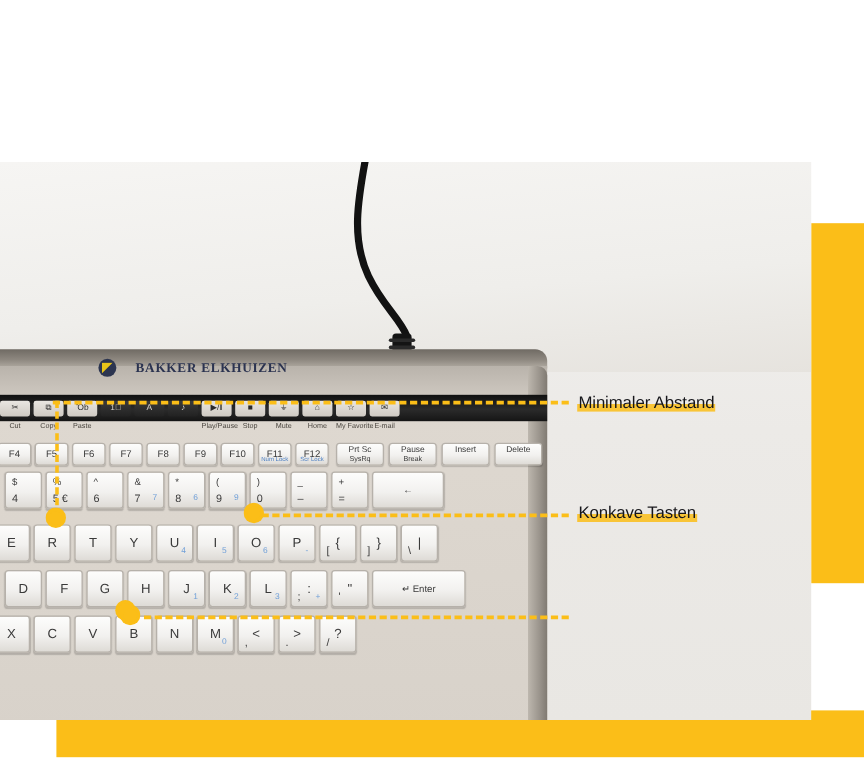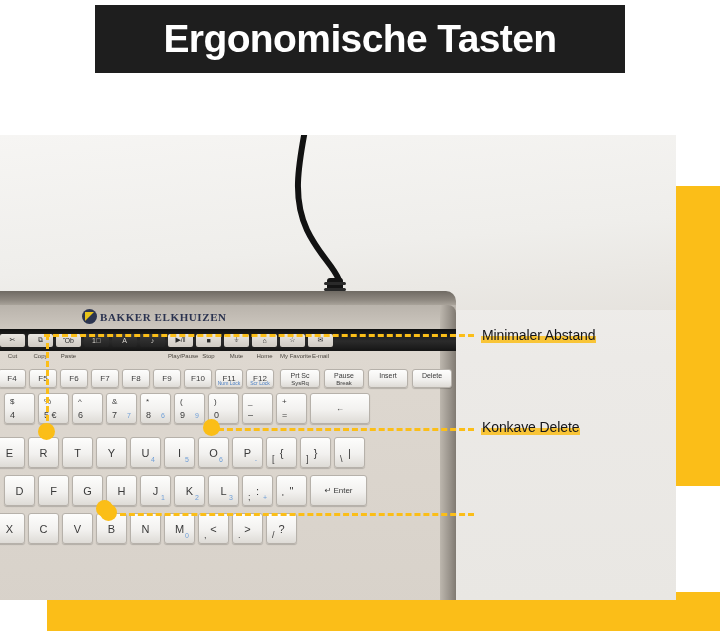--- a/index.html
+++ b/index.html
@@ -58,21 +58,21 @@
   .kbd-face{
     position:absolute;left:0;top:14px;width:462px;height:306px;
     background:linear-gradient(180deg,#cfc9c1 0%,#ded8d0 14%,#d8d2ca 100%);
     border-top-right-radius:8px;
   }
   .kbd-brandbar{
     position:absolute;left:0;top:14px;width:462px;height:24px;
     background:linear-gradient(180deg,#b9b3ab 0%,#cdc7bf 100%);
   }
   .brand{
-    position:absolute;left:88px;top:18px;display:flex;align-items:center;gap:3px;
+    position:absolute;left:88px;top:8px;display:flex;align-items:center;gap:16px;
   }
   .brand-mark{
     width:15px;height:15px;border-radius:50%;
     background:#2c3550;position:relative;flex:none;
   }
   .brand-mark::after{
     content:"";position:absolute;left:3px;top:3px;width:9px;height:9px;
     background:#e8c41a;clip-path:polygon(0 0,100% 0,0 100%);
   }
   .brand-name{
@@ -147,23 +147,20 @@
     position:absolute;left:446px;top:14px;width:16px;height:306px;
     background:linear-gradient(90deg,#bdb7ae 0%,#9a948c 60%,#807a72 100%);
     border-top-right-radius:8px;
   }
 </style>
 </head>
 <body>
 
 <div id="stage">
 
-  <div class="title-banner">
-    <span class="title-text">Ergonomische Tasten</span>
-  </div>
 
   <div class="accent-right"></div>
   <div class="accent-bottom"></div>
 
   <div class="photo">
     <div class="photo-wall"></div>
 
     <svg class="cable" viewBox="0 0 140 170">
       <path d="M52 -10 C 42 40, 38 70, 52 100 C 64 125, 78 135, 84 150" stroke="#121212" stroke-width="6" fill="none" stroke-linecap="round"></path>
     </svg>
@@ -372,21 +369,21 @@
           </div>
           <div class="key std">
             <span class="ctr">:</span>
             <span class="bl">;</span>
             <span class="num">+</span>
           </div>
           <div class="key std">
             <span class="ctr">"</span>
             <span class="bl">'</span>
           </div>
-          <div class="key std" style="width: 57px;">
+          <div class="key std" style="width: 78px;">
             <span class="wide-lbl">↵ Enter</span>
           </div>
         </div>
 
       <div class="krow" id="bottom-row" style="left:0px;top:222px;">
           <div class="key std">
             <span class="ctr">X</span>
           </div>
           <div class="key std">
             <span class="ctr">C</span>
@@ -425,19 +422,19 @@
   <div class="dash-v" style="left:46px;top:334px;height:96px;"></div>
   <div class="dot" style="left:38px;top:423px;"></div>
   <div class="callout" style="left:481px;top:327px;">
     <span class="hl">Minimaler Abstand</span>
   </div>
 
   <div class="dash-h" style="left:218px;top:428px;width:256px;"></div>
   <div class="dot" style="left:203px;top:419px;"></div>
   <div class="dot" style="left:96px;top:500px;"></div>
   <div class="callout" style="left:481px;top:419px;">
-    <span class="hl">Konkave Delete</span>
+    <span class="hl">Konkave Tasten</span>
   </div>
 
   <div class="dash-h" style="left:120px;top:513px;width:354px;"></div>
   <div class="dot" style="left:100px;top:504px;"></div>
 
 </div>
 
 </body></html>

